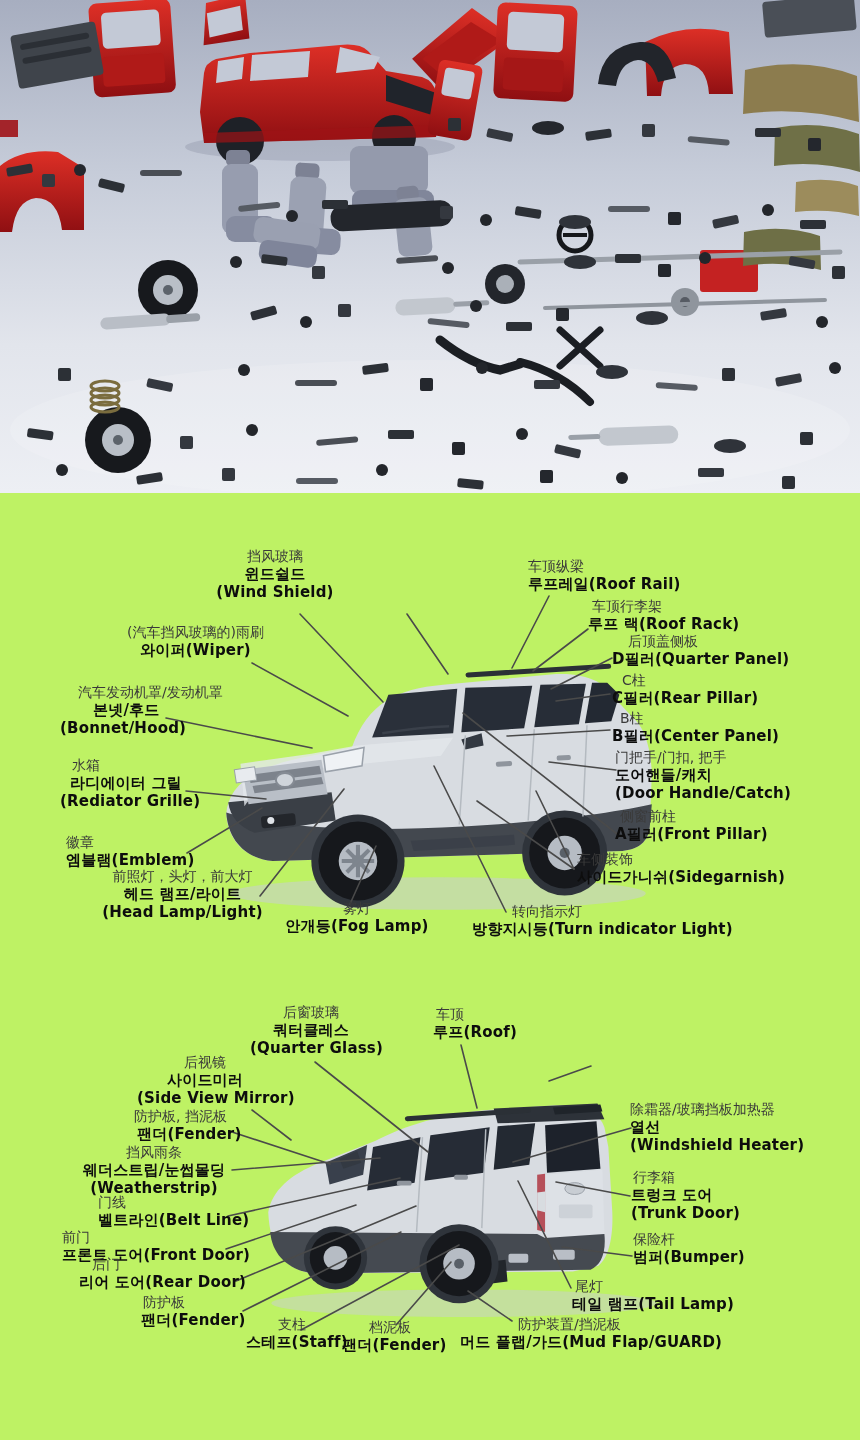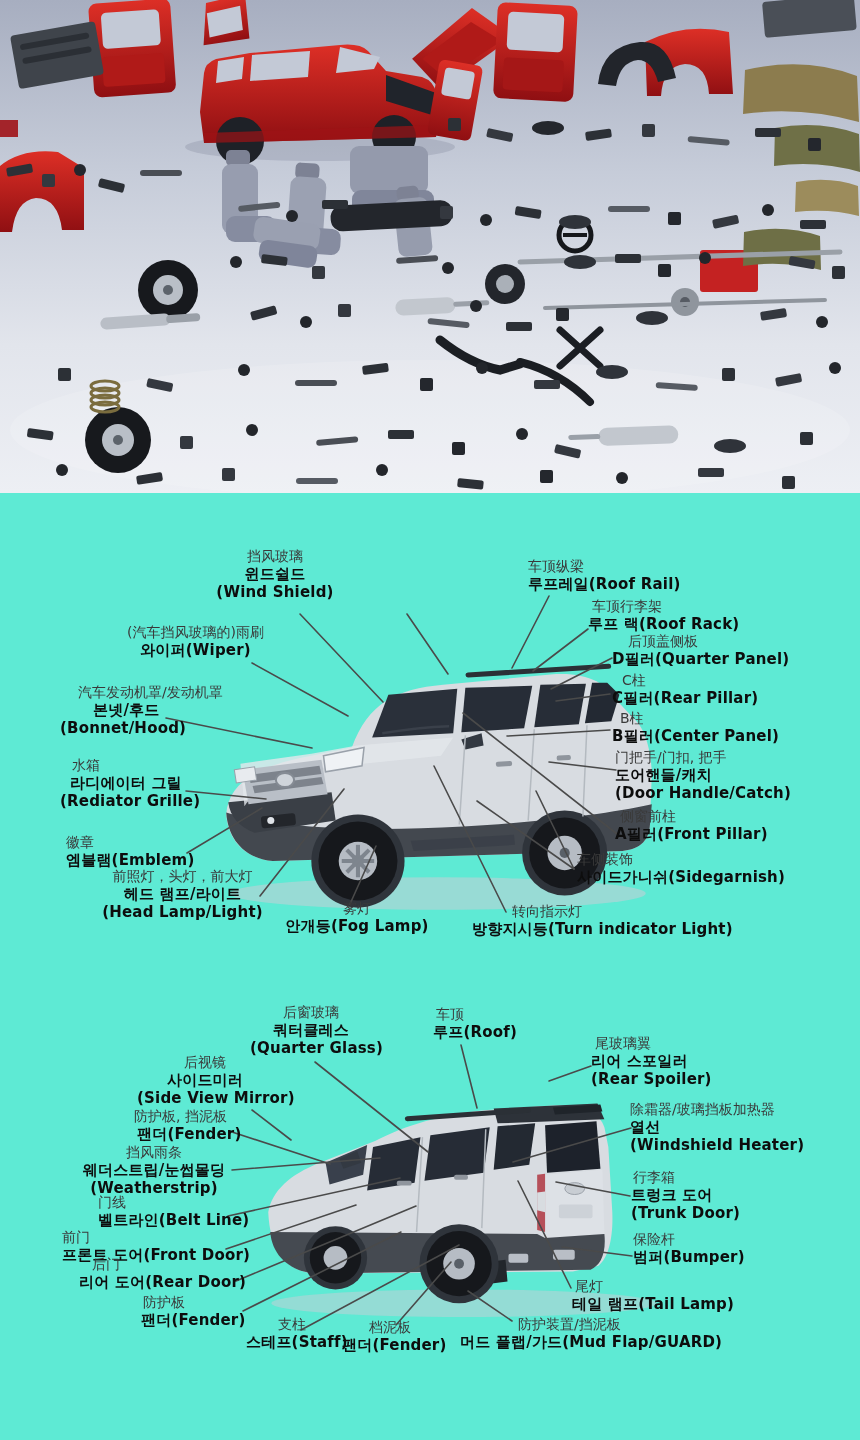--- a/index.html
+++ b/index.html
@@ -1,16 +1,16 @@
 <!DOCTYPE html>
 <html><head>
 <meta charset="utf-8">
 <style>
   html,body{margin:0;padding:0;background:#ffffff;}
-  .page{position:relative;width:860px;height:1440px;background:#5eead4;overflow:hidden;
+  .page{position:relative;width:860px;height:1440px;background:#bef264;overflow:hidden;
         font-family:"DejaVu Sans",sans-serif;}
   .photo-svg{position:absolute;left:0;top:0;width:860px;height:493px;display:block;}
   .car-svg{position:absolute;display:block;z-index:1;}
   .car-front{left:210px;top:642px;width:456px;height:279px;}
   .car-rear{left:256px;top:1064px;width:416px;height:262px;}
   .leads{position:absolute;left:0;top:0;width:860px;height:1440px;z-index:2;pointer-events:none;}
   .lbl{position:absolute;z-index:3;line-height:1.22;white-space:nowrap;}
   .lbl .zh{font-size:14px;color:#3a3a3a;font-weight:normal;}
   .lbl .bd{font-size:15px;color:#0d0d0d;font-weight:bold;letter-spacing:0.2px;}
   .center{text-align:center;}
@@ -452,25 +452,20 @@
   </div>
   <div class="lbl" style="left:433px;top:1006px">
     <div class="zh" style="margin-left:3px">车顶</div>
     <div class="bd">루프(Roof)</div>
   </div>
   <div class="lbl center" style="left:137px;top:1054px;width:136px">
     <div class="zh">后视镜</div>
     <div class="bd">사이드미러</div>
     <div class="bd">(Side View Mirror)</div>
   </div>
-  <div class="lbl" style="left:591px;top:1035px">
-    <div class="zh" style="margin-left:4px">尾玻璃翼</div>
-    <div class="bd">리어 스포일러</div>
-    <div class="bd">(Rear Spoiler)</div>
-  </div>
   <div class="lbl" style="left:134px;top:1108px">
     <div class="zh">防护板, 挡泥板</div>
     <div class="bd" style="margin-left:3px">팬더(Fender)</div>
   </div>
   <div class="lbl" style="left:630px;top:1101px">
     <div class="zh">除霜器/玻璃挡板加热器</div>
     <div class="bd">열선</div>
     <div class="bd">(Windshield Heater)</div>
   </div>
   <div class="lbl center" style="left:75px;top:1144px;width:158px">

